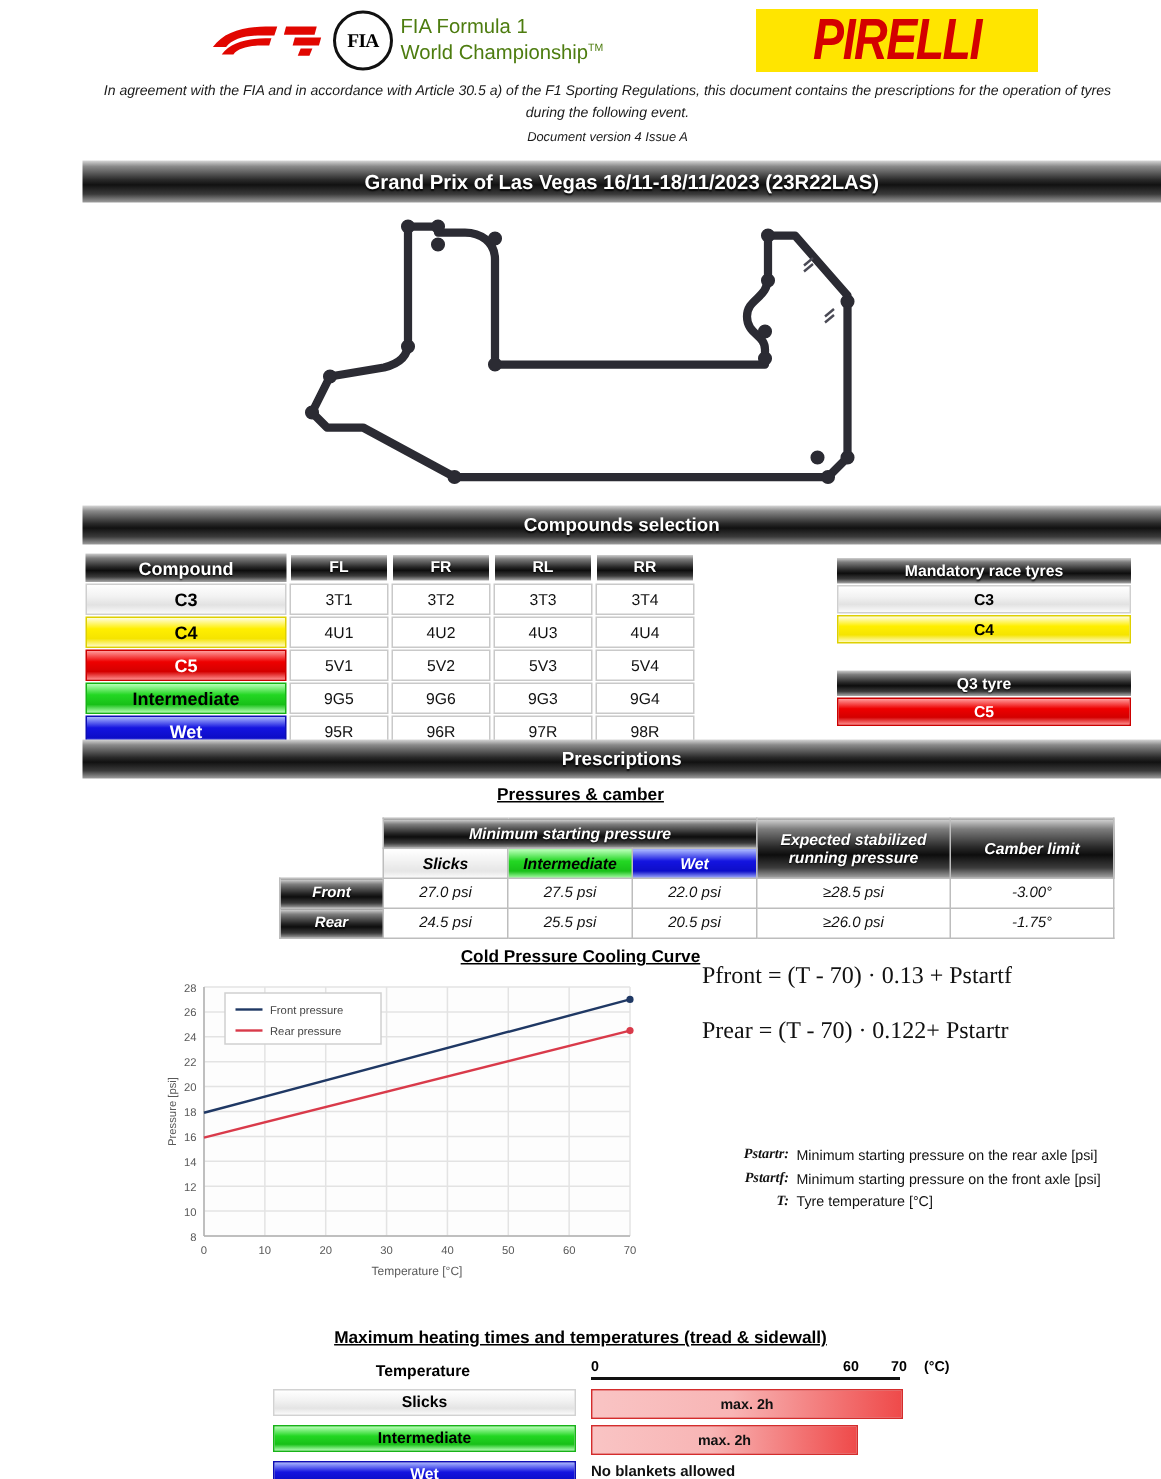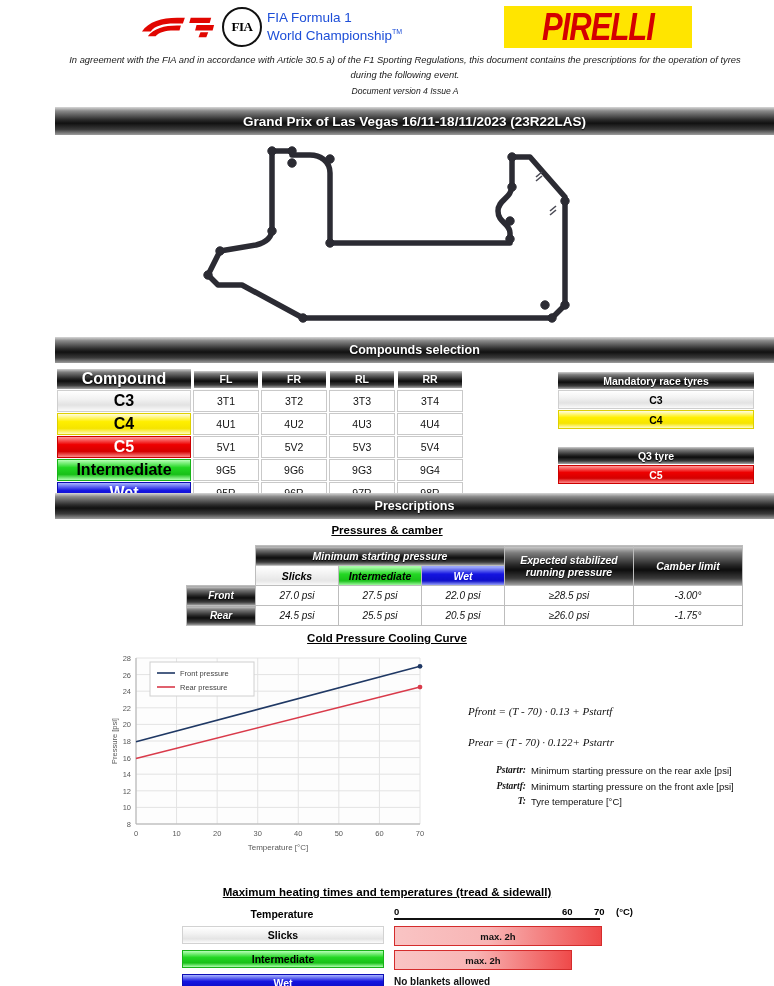--- a/index.html
+++ b/index.html
@@ -10,21 +10,21 @@
   }
   .page{position:relative;width:774px;height:986px;}
 
   
   .logo-row{position:absolute;top:4px;left:0;width:774px;height:46px;}
   .f1-logo{position:absolute;left:140px;top:8px;width:78px;height:30px;}
   .fia-logo{position:absolute;left:222px;top:4px;height:38px;display:flex;align-items:center;gap:5px;}
   .fia-badge{width:36px;height:36px;border-radius:50%;background:#fff;border:2.5px solid #111;
     display:flex;align-items:center;justify-content:center;font-weight:bold;font-size:13px;
     font-family:"Liberation Serif",serif;letter-spacing:-.5px;}
-  .fia-text{font-size:13.5px;line-height:14.5px;font-weight:normal;color:#1d4ed8;}
+  .fia-text{font-size:13.5px;line-height:14.5px;font-weight:normal;color:#4d7c0f;}
   .fia-text small{font-size:7px;vertical-align:super;}
   .pirelli{position:absolute;left:504px;top:2px;width:188px;height:42px;background:#FFE500;
     display:flex;align-items:center;justify-content:center;overflow:hidden;}
   .pirelli-word{font-family:"Liberation Sans",sans-serif;font-weight:bold;font-style:italic;
     font-size:31px;color:#D40000;letter-spacing:-1px;transform:scaleY(1.25);}
 
   
   .intro{position:absolute;top:52px;left:55px;width:700px;text-align:center;
     font-style:italic;font-size:9.4px;line-height:15px;color:#1a1a1a;}
   .docver{position:absolute;top:86px;left:55px;width:700px;text-align:center;
@@ -41,21 +41,21 @@
 
   
   .track{position:absolute;top:135px;left:180px;width:420px;height:200px;}
 
   
   .met{background:linear-gradient(to bottom,#cfcfcf 0%,#7d7d7d 16%,#262626 48%,#0d0d0d 60%,#3b3b3b 82%,#a8a8a8 100%);
     color:#fff;font-weight:bold;text-shadow:0 1px 1px rgba(0,0,0,.85);}
 
   
   .cmp-table{position:absolute;top:368px;left:55px;border-collapse:separate;border-spacing:2px 1px;}
-  .cmp-table td{height:17px;font-size:16px;text-align:center;vertical-align:middle;font-weight:bold;}
+  .cmp-table td{height:17px;font-size:12px;text-align:center;vertical-align:middle;font-weight:bold;}
   .cmp-table td.lbl{width:130px;}
   .cmp-table td.val{width:62px;background:#fff;border:1px solid #c9c9c9;color:#111;font-weight:normal;font-size:10.5px;}
   .row-c3{background:linear-gradient(to bottom,#ffffff 0%,#f2f2f2 40%,#e2e2e2 70%,#fafafa 100%);color:#000;border:1px solid #cfcfcf;}
   .row-c4{background:linear-gradient(to bottom,#fffde0 0%,#ffef00 38%,#f5e400 72%,#fffbc0 100%);color:#000;border:1px solid #ded000;}
   .row-c5{background:linear-gradient(to bottom,#ff9a9a 0%,#ee0000 38%,#d40000 72%,#ff8a8a 100%);color:#fff;border:1px solid #cc0000;}
   .row-int{background:linear-gradient(to bottom,#b6ffb6 0%,#23d723 38%,#18c018 72%,#b0ffb0 100%);color:#000;border:1px solid #17b317;}
   .row-wet{background:linear-gradient(to bottom,#a9b6ff 0%,#1414e0 38%,#0d0dc8 72%,#a6b2ff 100%);color:#fff;border:1px solid #0d0db4;}
 
   
   .side-panel{position:absolute;left:558px;width:196px;}
@@ -76,22 +76,22 @@
   .pr-table td.hdr{font-size:10.5px;font-weight:bold;}
   .pr-table td.rowlbl{width:66px;}
   .pr-table td.val{background:#fff;color:#111;width:80px;}
   .hd-slicks{background:linear-gradient(to bottom,#ffffff 0%,#f0f0f0 45%,#e6e6e6 75%,#fcfcfc 100%);color:#000;}
   .hd-int{background:linear-gradient(to bottom,#b6ffb6 0%,#23d723 40%,#18c018 75%,#b0ffb0 100%);color:#000;}
   .hd-wet{background:linear-gradient(to bottom,#a9b6ff 0%,#1414e0 40%,#0d0dc8 75%,#a6b2ff 100%);color:#fff;}
 
   
   .chart-wrap{position:absolute;top:652px;left:108px;width:322px;height:210px;}
   .chart-svg{display:block;}
-  .formulas{position:absolute;top:705px;left:468px;width:300px;
-    font-family:"Liberation Serif",serif;font-style:italic;font-size:11px;color:#111;}
+  .formulas{position:absolute;top:642px;left:468px;width:300px;
+    font-family:"Liberation Serif",serif;font-size:16px;color:#111;}
   .formulas .f{margin-bottom:19px;}
   .defs{position:absolute;top:764px;left:468px;width:306px;font-size:9.5px;color:#111;}
   .defs .d{display:flex;margin-bottom:2px;line-height:13.5px;}
   .defs .k{width:58px;text-align:right;flex:none;font-family:"Liberation Serif",serif;
     font-style:italic;font-weight:bold;padding-right:5px;}
   .defs .v{flex:1;}
 
   
   .heat{position:absolute;top:906px;left:0;width:634px;height:80px;}
   .heat-lbl{position:absolute;left:182px;width:200px;height:16px;font-size:10.5px;font-weight:bold;

